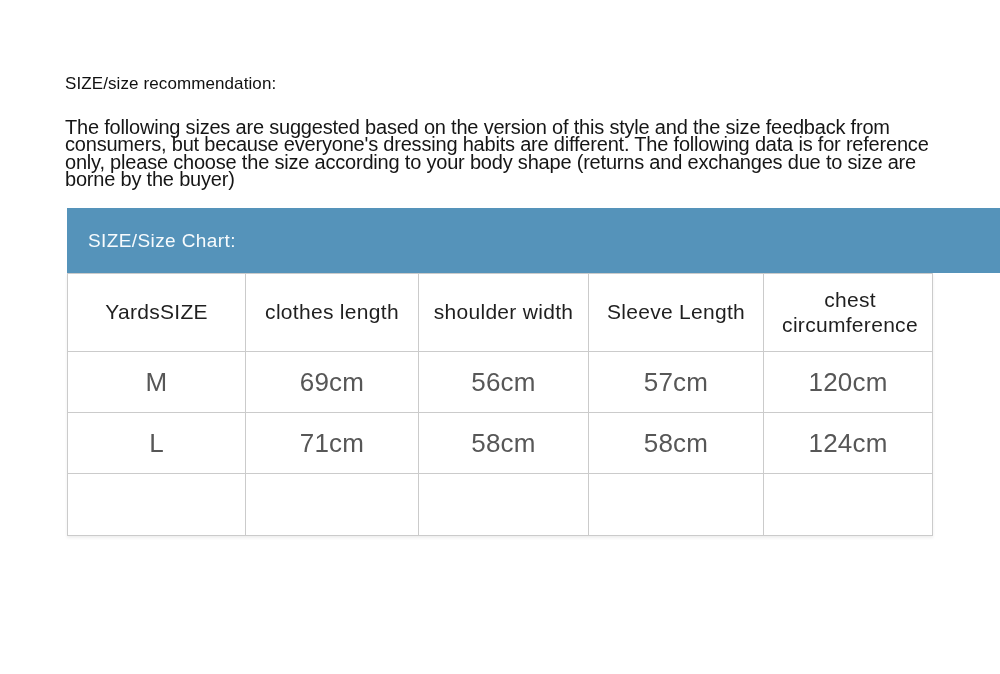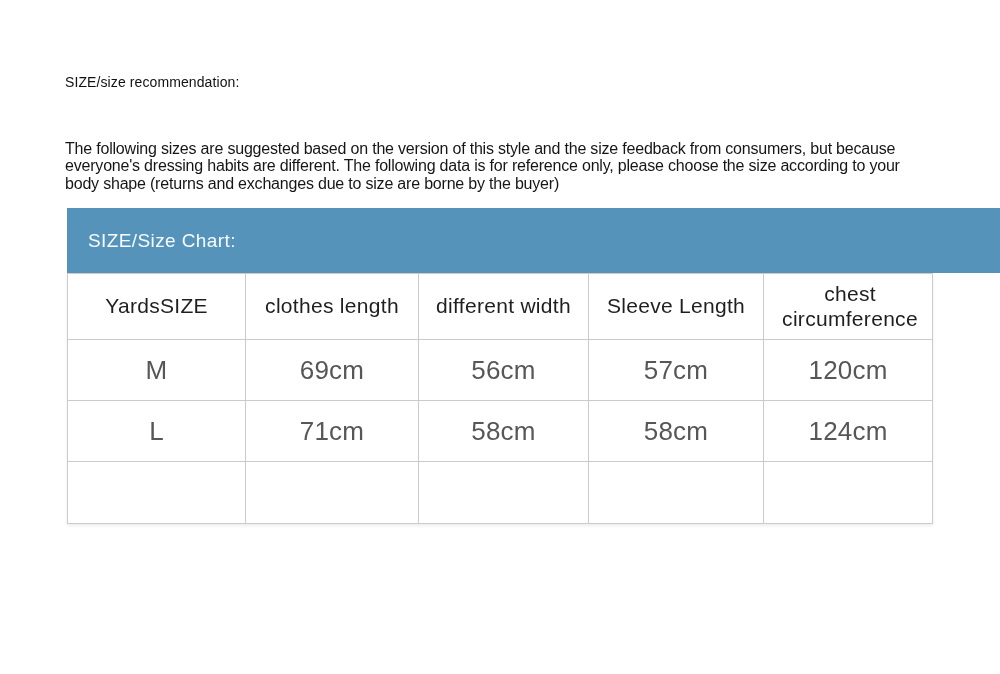--- a/index.html
+++ b/index.html
@@ -7,30 +7,30 @@
   body {
     width: 1000px; height: 674px;
     position: relative;
     overflow: hidden;
     font-family: "Liberation Sans", sans-serif;
     color: #111111;
   }
   .page-title {
     position: absolute;
     left: 65px; top: 74px;
-    font-size: 14px;
+    font-size: 17px;
     font-weight: 400;
     letter-spacing: 0.1px;
     color: #111111;
   }
   .disclaimer {
     position: absolute;
-    left: 65px; top: 140px;
+    left: 65px; top: 119px;
     width: 872px;
-    font-size: 16px;
+    font-size: 20px;
     line-height: 17.4px;
     letter-spacing: -0.2px;
     color: #161616;
   }
   .banner {
     position: absolute;
     left: 67px; top: 208px;
     width: 976px; height: 65px;
     background: #5593BA;
     display: flex;
@@ -50,21 +50,21 @@
     border-collapse: collapse;
     table-layout: fixed;
     background: #ffffff;
     box-shadow: 0 2px 3px rgba(0,0,0,0.07);
   }
   .size-table th, .size-table td {
     border: 1px solid #cbcbcb;
     vertical-align: middle;
     overflow: hidden;
   }
-  .size-table thead tr { height: 66px; }
+  .size-table thead tr { height: 78px; }
   .size-table th {
     font-weight: 400;
     font-size: 21px;
     letter-spacing: 0.3px;
     color: #1f1f1f;
     text-align: center;
     line-height: 1.15;
   }
   .size-table th.align-left {
     text-align: center;
@@ -98,21 +98,21 @@
       <col style="width:178px">
       <col style="width:173px">
       <col style="width:170px">
       <col style="width:175px">
       <col style="width:169px">
     </colgroup>
     <thead>
       <tr>
         <th>YardsSIZE</th>
         <th>clothes length</th>
-        <th>different width</th>
+        <th>shoulder width</th>
         <th>Sleeve Length</th>
         <th class="align-left">chest circumference</th>
       </tr>
     </thead>
     <tbody>
       <tr>
         <td>M</td>
         <td>69cm</td>
         <td>56cm</td>
         <td>57cm</td>

